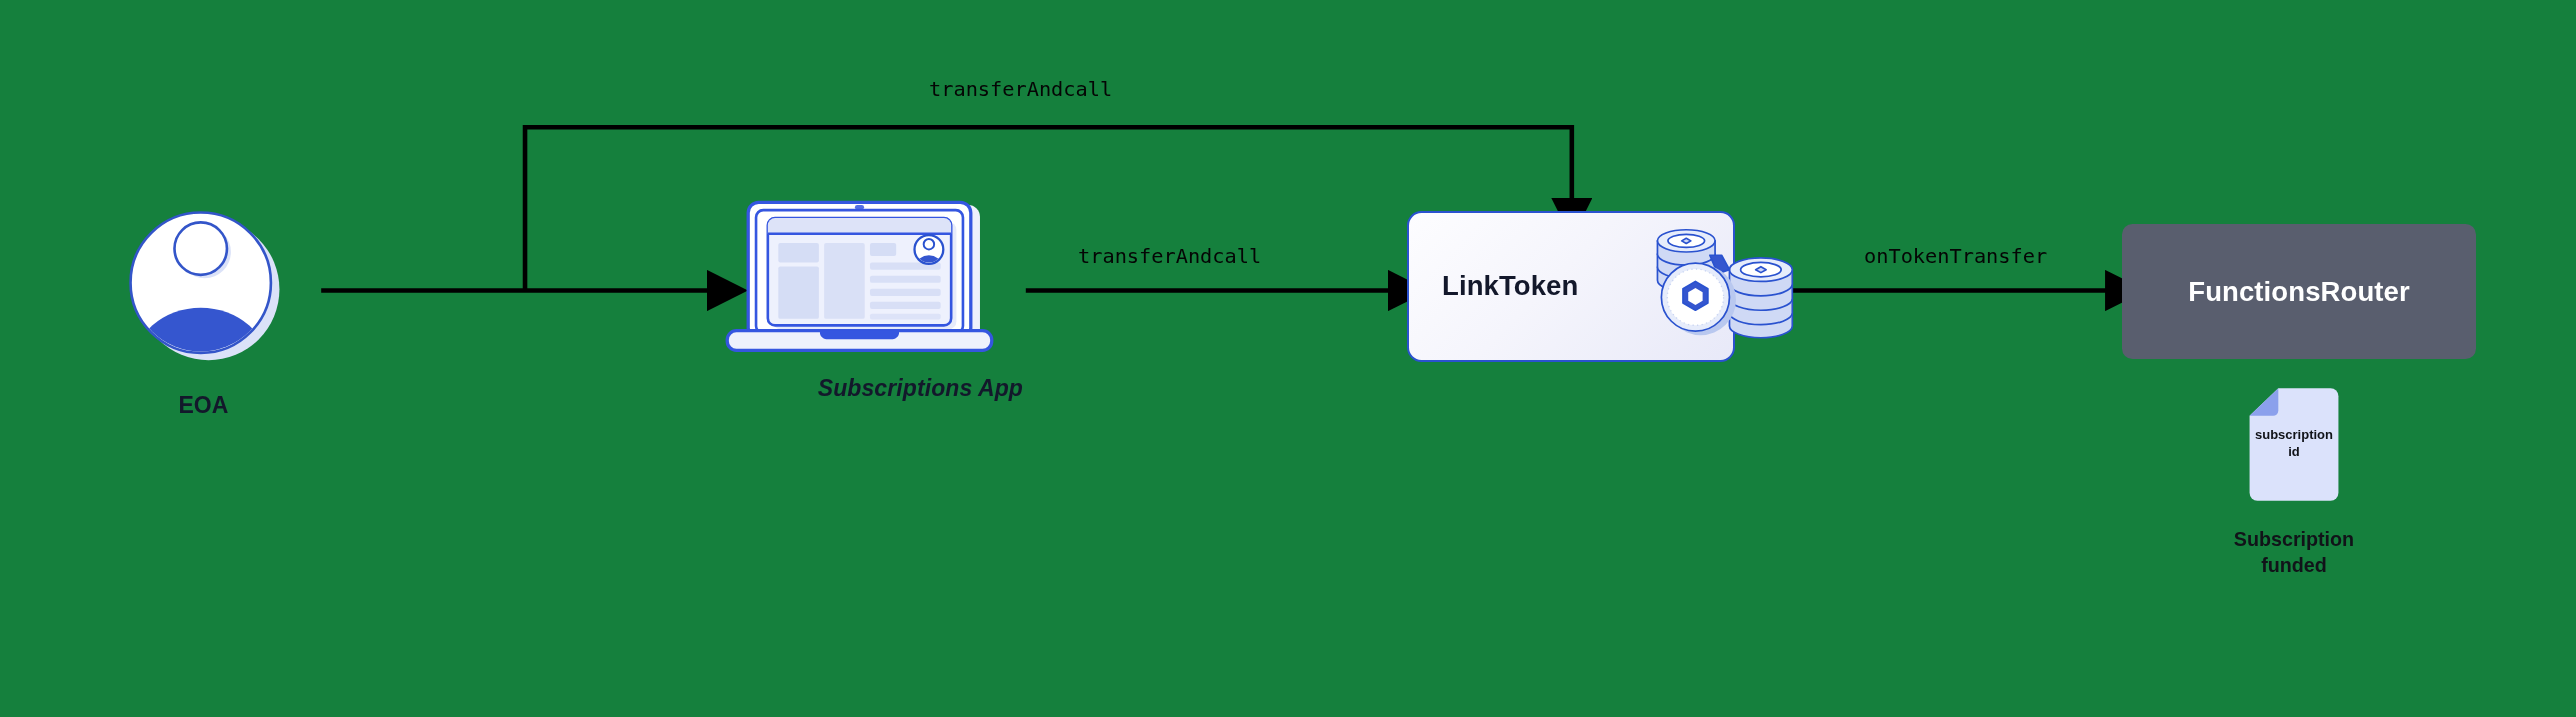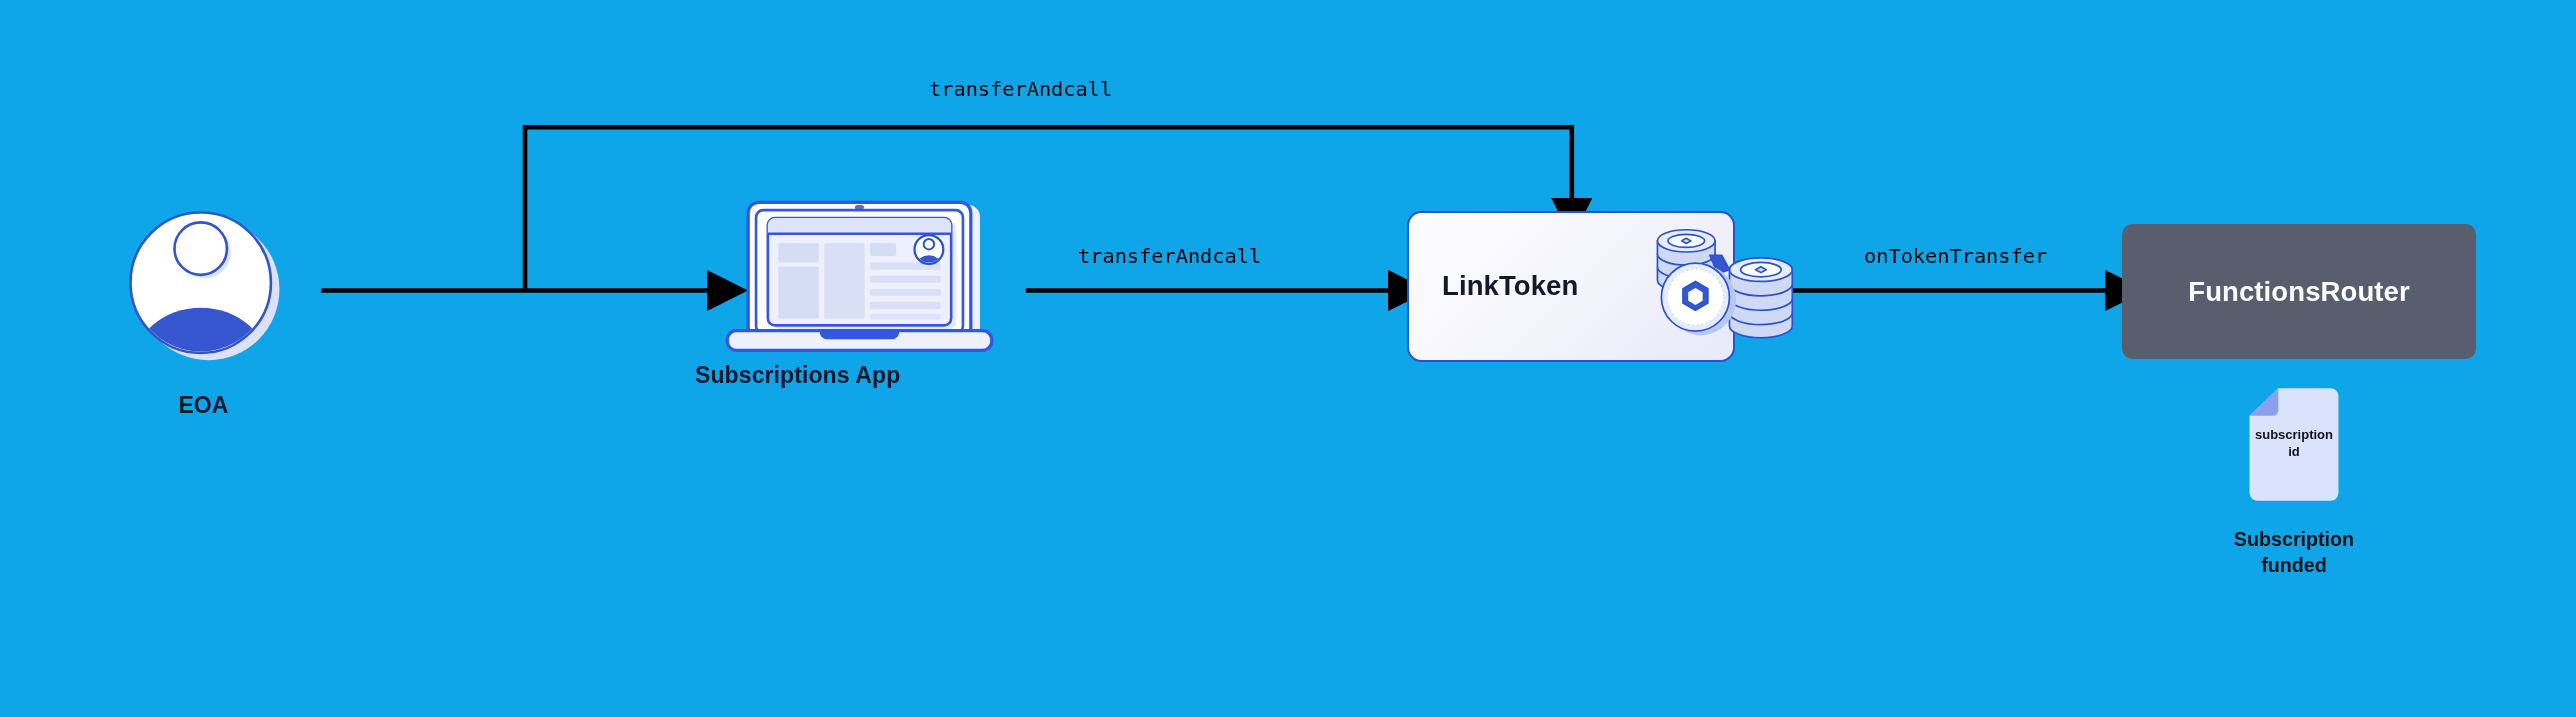--- a/index.html
+++ b/index.html
@@ -9,21 +9,21 @@
     background: #ffffff;
   }
   body {
     font-family: "Liberation Sans", sans-serif;
     -webkit-font-smoothing: antialiased;
   }
   #canvas {
     position: relative;
     width: 2576px;
     height: 718px;
-    background: #0ea5e9;
+    background: #15803d;
     overflow: hidden;
   }
   .layer-svg {
     position: absolute;
     left: 0;
     top: 0;
     width: 2576px;
     height: 718px;
   }
   .node {
@@ -39,26 +39,27 @@
     font-size: 23px;
     font-weight: bold;
     color: #13182b;
     letter-spacing: 0.1px;
   }
 
   
   #app-node { left: 695px; top: 193px; width: 328px; }
   #app-icon { width: 275px; height: 164px; margin: 0 auto; position: relative; }
   #app-label {
-    margin-top: 5px;
-    text-align: left;
+    margin-top: 18px;
+    text-align: right;
     font-size: 23px;
     font-weight: bold;
     color: #13182b;
     letter-spacing: 0.1px;
+    font-style: italic;
   }
 
   
   #linktoken-box {
     left: 1407px;
     top: 211px;
     width: 328px;
     height: 151px;
     box-sizing: border-box;
     border: 2.6px solid #2a52cf;

